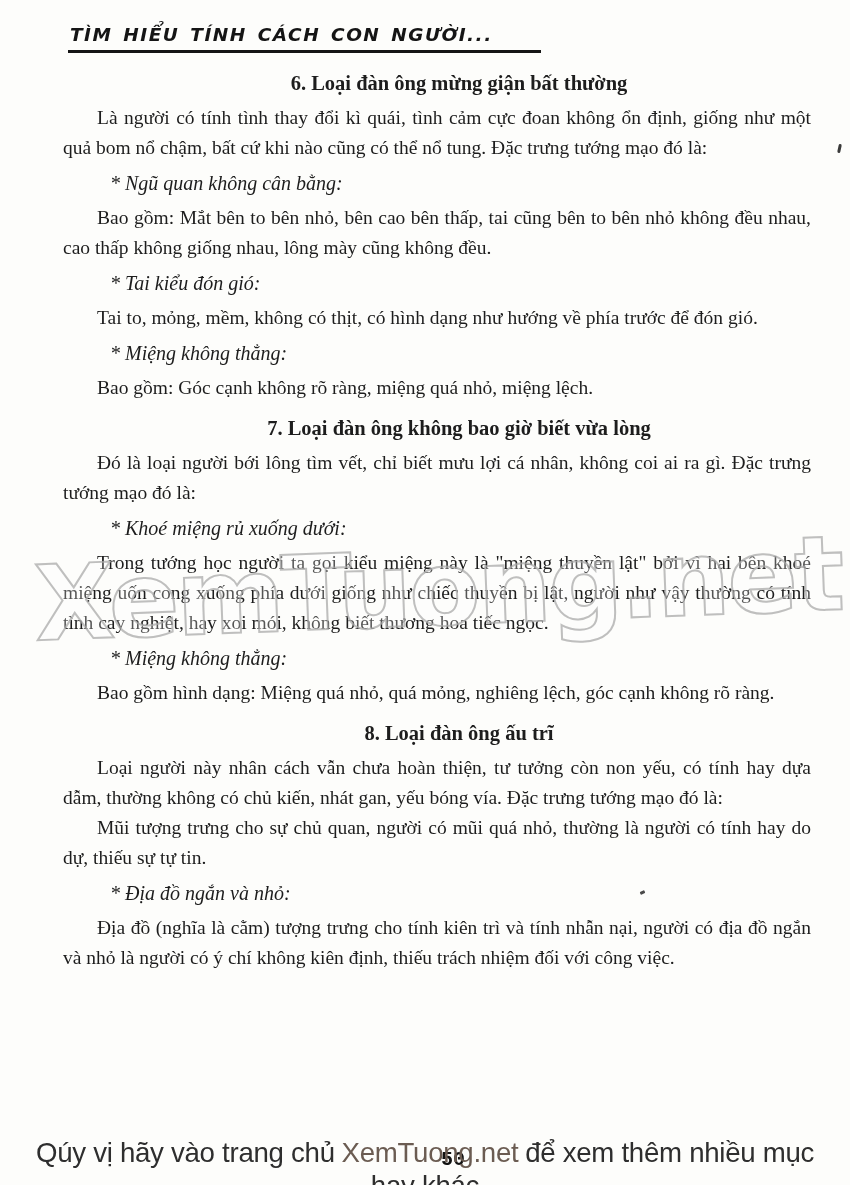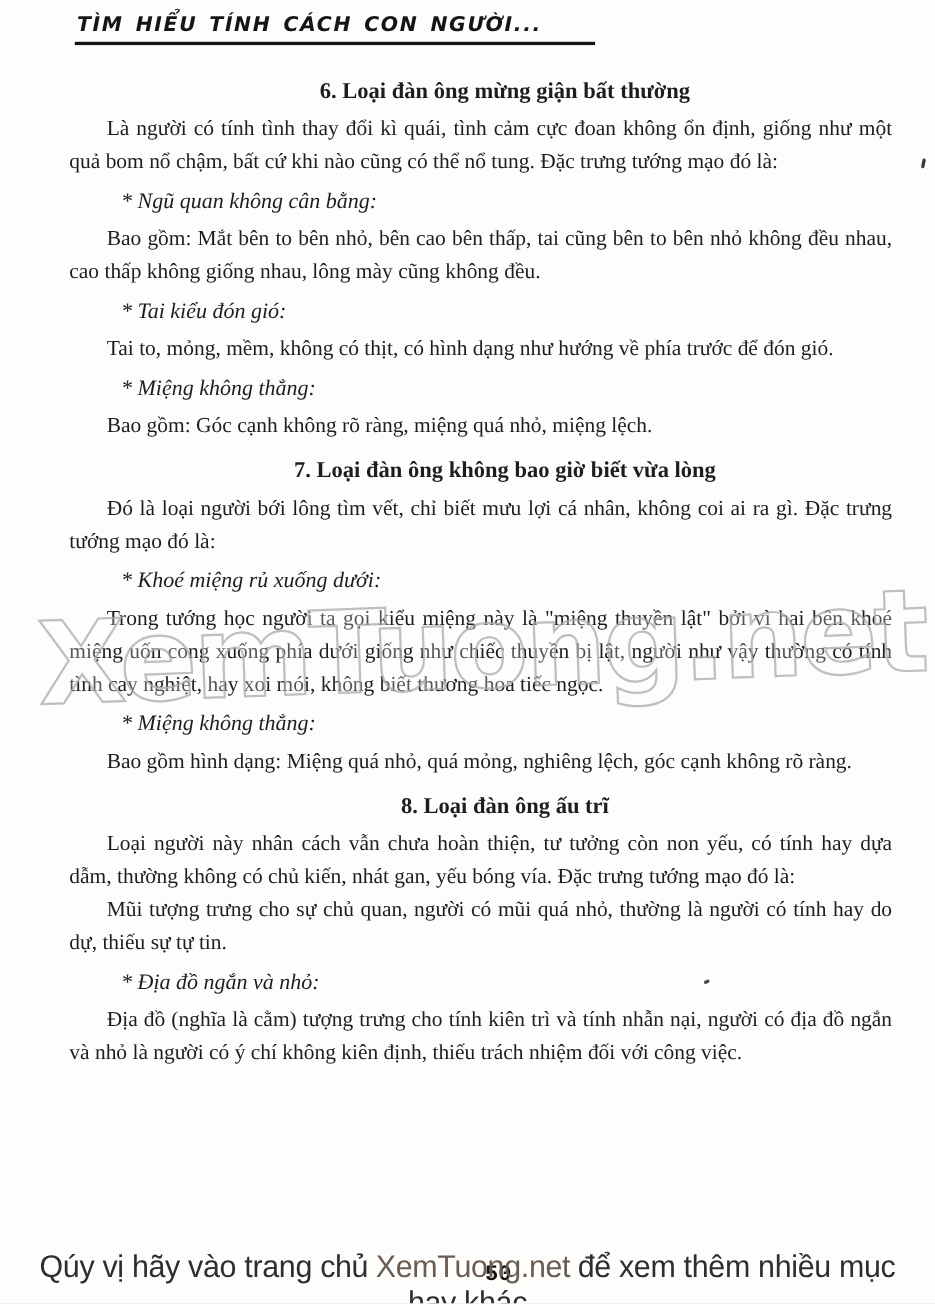--- a/index.html
+++ b/index.html
@@ -7,21 +7,21 @@
     position:relative;
     width:850px;height:1185px;
     margin:0 auto;
     background:#fdfdfb;
     overflow:hidden;
     font-family:"Liberation Serif", serif;
     color:#1d1d1d;
   }
   
   .running-head{
-    position:absolute;left:68px;top:12px;
+    position:absolute;left:68px;top:24px;
     font-family:"DejaVu Sans", sans-serif;
     font-style:italic;font-weight:bold;
     font-size:18.5px;letter-spacing:1.5px;word-spacing:3px;
     color:#151515;
     padding:0 48px 5px 2px;
     border-bottom:3px solid #151515;
     white-space:nowrap;
   }
   
   .content{

